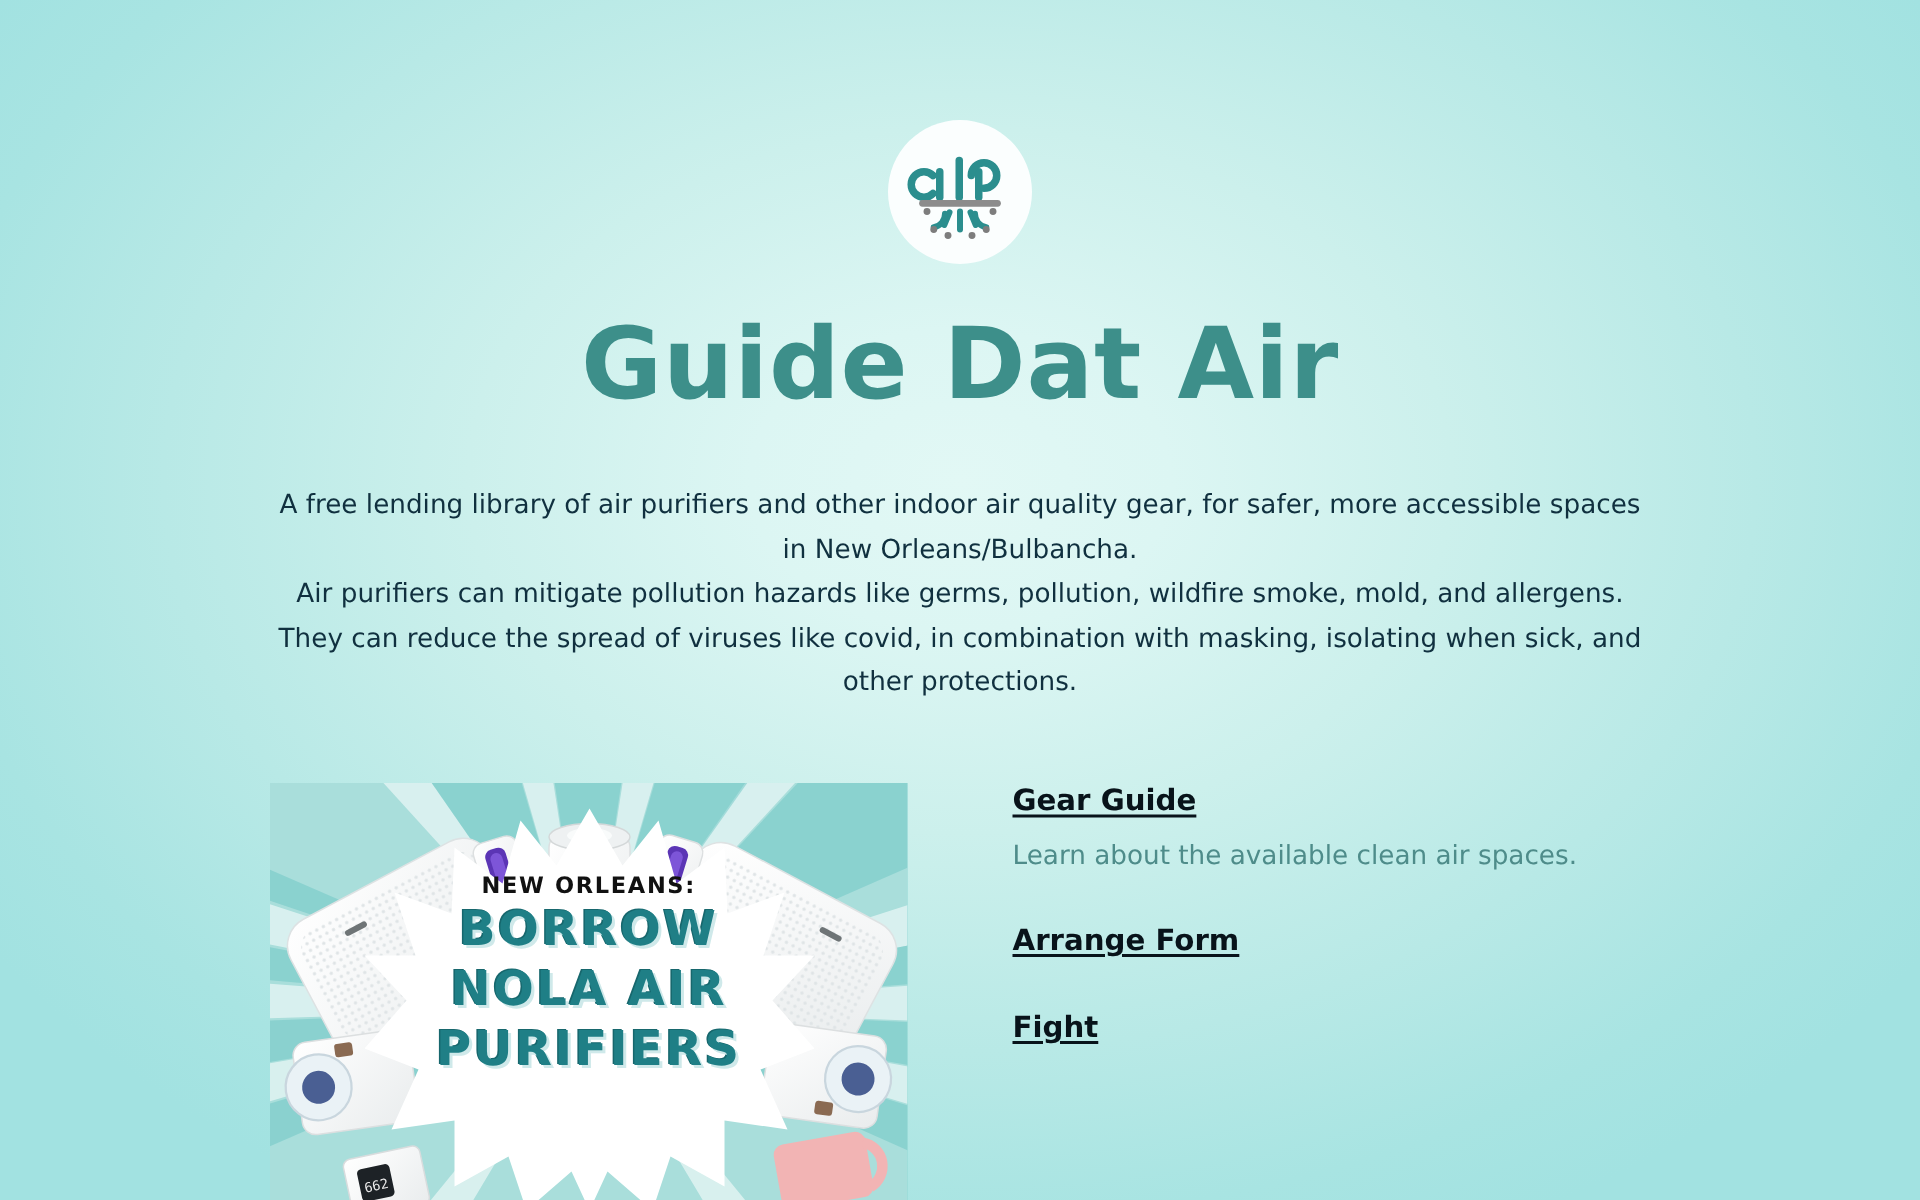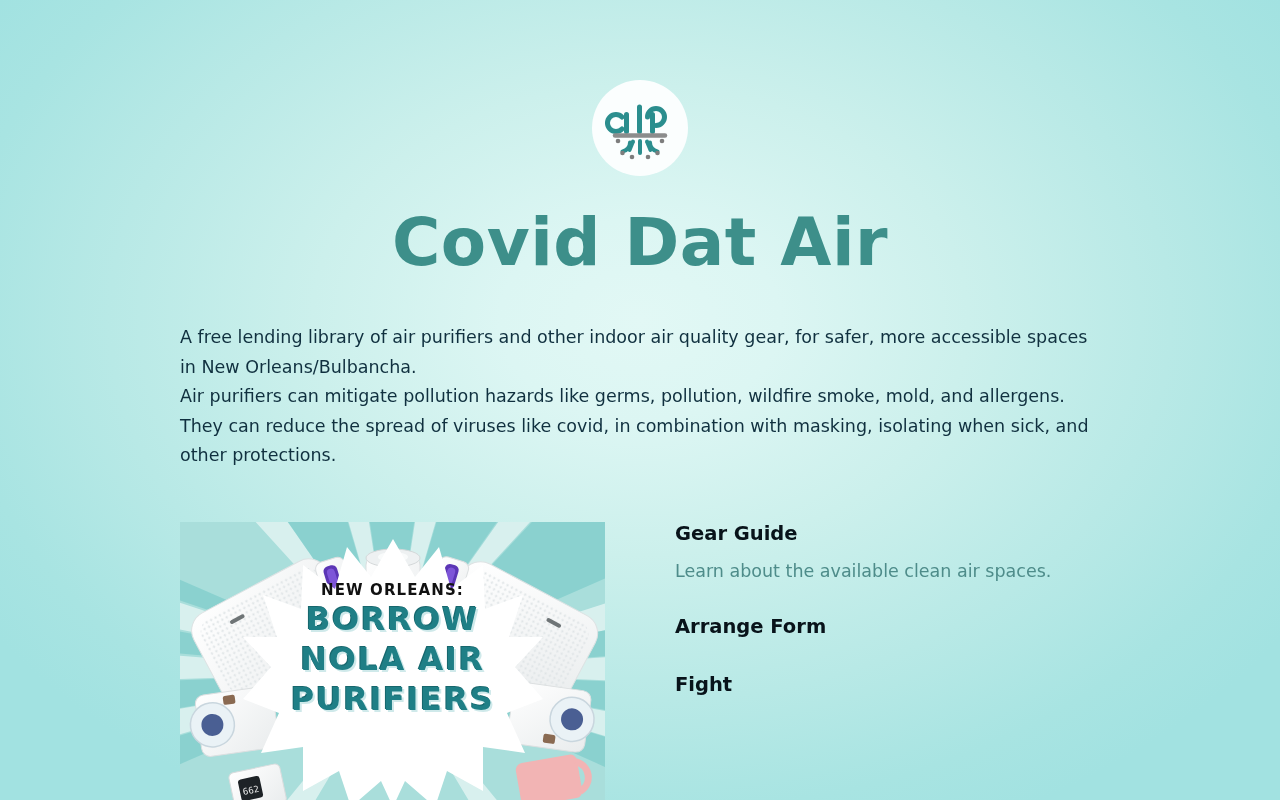--- a/index.html
+++ b/index.html
@@ -56,20 +56,21 @@
     font-weight: bold;
     letter-spacing: 0.5px;
     color: #3d8f8a;
     line-height: 1.05;
   }
 
   
   .intro {
     margin: 46px auto 0 auto;
     width: 920px;
+    text-align: center;
     color: #10303f;
     font-family: "DejaVu Sans", sans-serif;
     font-size: 17.5px;
     line-height: 29.5px;
     font-weight: 400;
   }
   .intro p + p { margin-top: 0; }
 
   
   .lower {
@@ -140,20 +141,21 @@
     flex: none;
     padding-top: 0px;
   }
   .link-block { margin-bottom: 26px; }
   .link-title {
     display: inline-block;
     font-family: "DejaVu Sans", sans-serif;
     font-size: 19.5px;
     font-weight: bold;
     color: #08131a;
+    text-decoration: underline;
     text-underline-offset: 3px;
     text-decoration-thickness: 2px;
     cursor: pointer;
     margin-bottom: 9px;
     text-align: right;
   }
   .link-desc {
     font-family: "DejaVu Sans", sans-serif;
     font-size: 17.5px;
     line-height: 35px;
@@ -193,21 +195,21 @@
         <circle cx="17" cy="52" r="2.3" fill="#7d7d7d"></circle>
         <circle cx="61" cy="52" r="2.3" fill="#7d7d7d"></circle>
         <circle cx="21.5" cy="64" r="2.3" fill="#7d7d7d"></circle>
         <circle cx="56.5" cy="64" r="2.3" fill="#7d7d7d"></circle>
         <circle cx="31" cy="68" r="2.3" fill="#7d7d7d"></circle>
         <circle cx="47" cy="68" r="2.3" fill="#7d7d7d"></circle>
       </svg>
     </div>
   </div>
 
-  <h1 class="title">Covid Dat Air</h1>
+  <h1 class="title">Guide Dat Air</h1>
 
   <div class="intro">
     <p>A free lending library of air purifiers and other indoor air quality gear, for safer, more accessible spaces in New Orleans/Bulbancha.</p>
     <p>Air purifiers can mitigate pollution hazards like germs, pollution, wildfire smoke, mold, and allergens. They can reduce the spread of viruses like covid, in combination with masking, isolating when sick, and other protections.</p>
   </div>
 
   <div class="lower">
 
     <div class="poster-col">
       <div class="poster">

